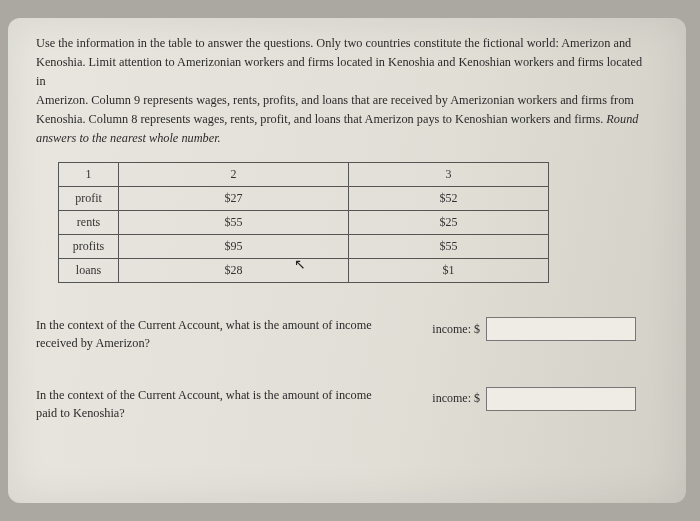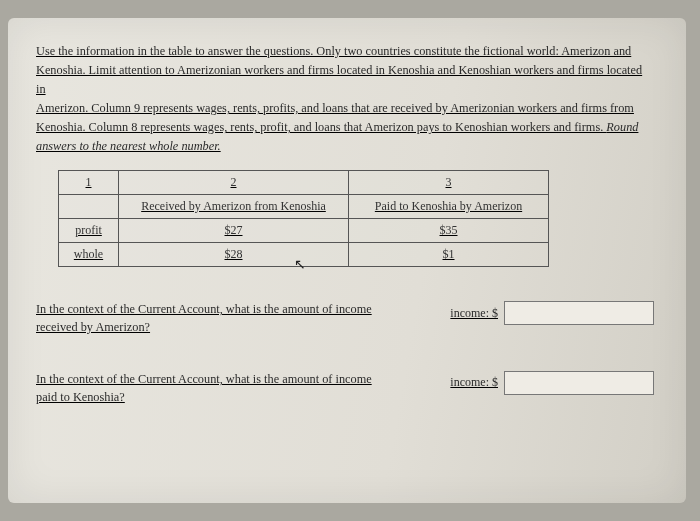--- a/index.html
+++ b/index.html
@@ -11,24 +11,23 @@
       position: relative;
       overflow: hidden;
     }
     .page {
       position: absolute;
       top: 18px;
       left: 8px;
       right: 14px;
       bottom: 18px;
       background: linear-gradient(100deg, #e8e6df 0%, #e1ded6 60%, #d2cfc6 100%);
-      padding: 24px 32px 24px 28px;
+      padding: 16px 32px 24px 28px;
       box-shadow: inset 0 0 40px rgba(0,0,0,0.08);
-      border-radius: 6px;
-      text-decoration: underline;
+      border-radius: 12px;
     }
     .intro {
       font-size: 12.3px;
       line-height: 1.55;
       color: #2a2a2a;
       margin-bottom: 2px;
     }
     .intro .italic { font-style: italic; }
     .tbl {
       border-collapse: collapse;
@@ -62,21 +61,21 @@
     .qa-text {
       font-size: 12.3px;
       line-height: 1.45;
       color: #2a2a2a;
       max-width: 340px;
     }
     .answer {
       display: flex;
       align-items: center;
       gap: 6px;
-      margin-right: 0;
+      margin-right: 18px;
     }
     .answer-label {
       font-size: 12px;
       color: #2a2a2a;
     }
     .answer-input {
       width: 150px;
       height: 24px;
       border: 1px solid #777;
       background: #efece5;
@@ -99,31 +98,36 @@
   </p>
 
   <table class="tbl">
     <tbody>
         <tr>
       <th class="col1">1</th>
       <th class="col2">2</th>
       <th class="col3">3</th>
     </tr>
     <tr>
-      <td></td>
-      <td>Received by Amerizon from Kenoshia</td>
-      <td>Paid to Kenoshia by Amerizon</td>
+      <td>profit</td>
+      <td>$27</td>
+      <td>$52</td>
     </tr>
     <tr>
-      <td>profit</td>
-      <td>$27</td>
-      <td>$35</td>
+      <td>rents</td>
+      <td>$55</td>
+      <td>$25</td>
     </tr>
     <tr>
-      <td>whole</td>
+      <td>profits</td>
+      <td>$95</td>
+      <td>$55</td>
+    </tr>
+    <tr>
+      <td>loans</td>
       <td>$28</td>
       <td>$1</td>
     </tr>
   </tbody>
     </table>
 
   <span class="cursor" style="left:286px; top:238px;">↖</span>
 
   <div class="qa-row">
     <div class="qa-text">In the context of the Current Account, what is the amount of income received by Amerizon?</div>

